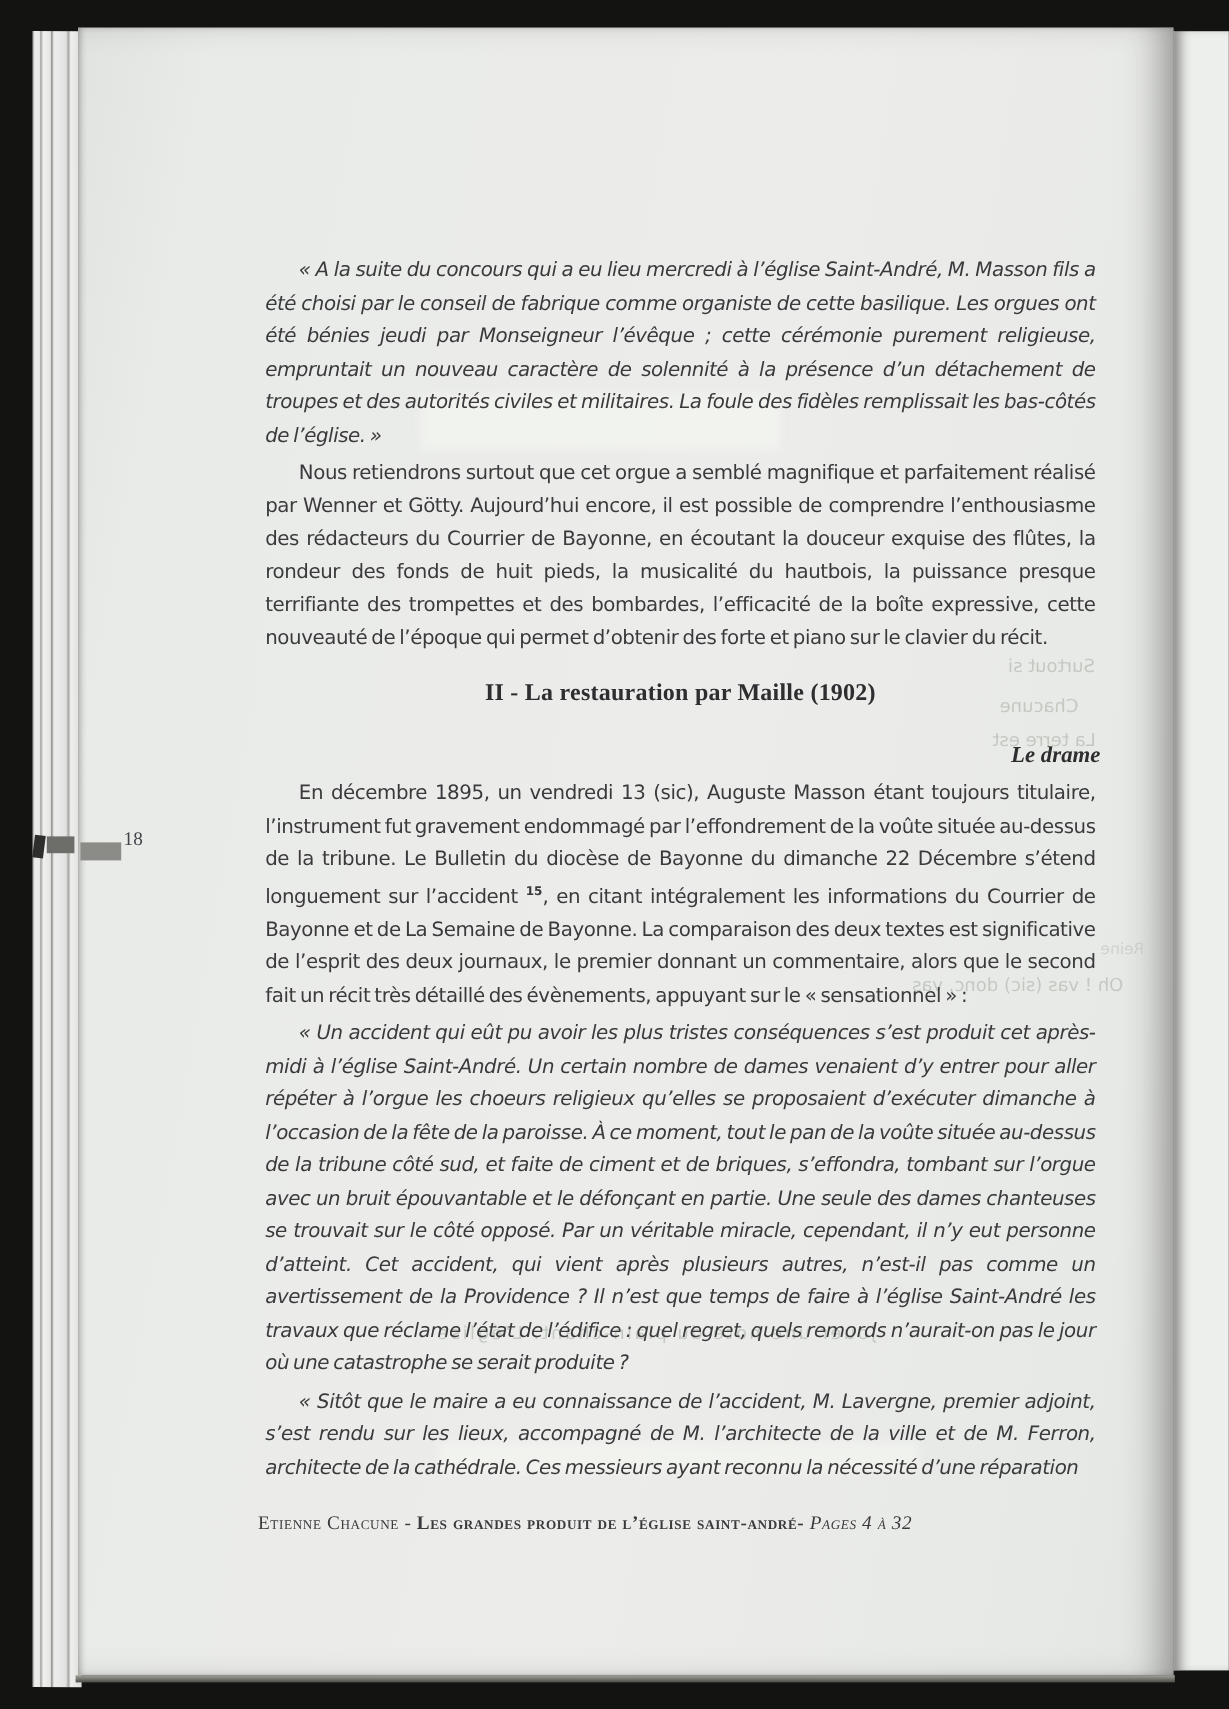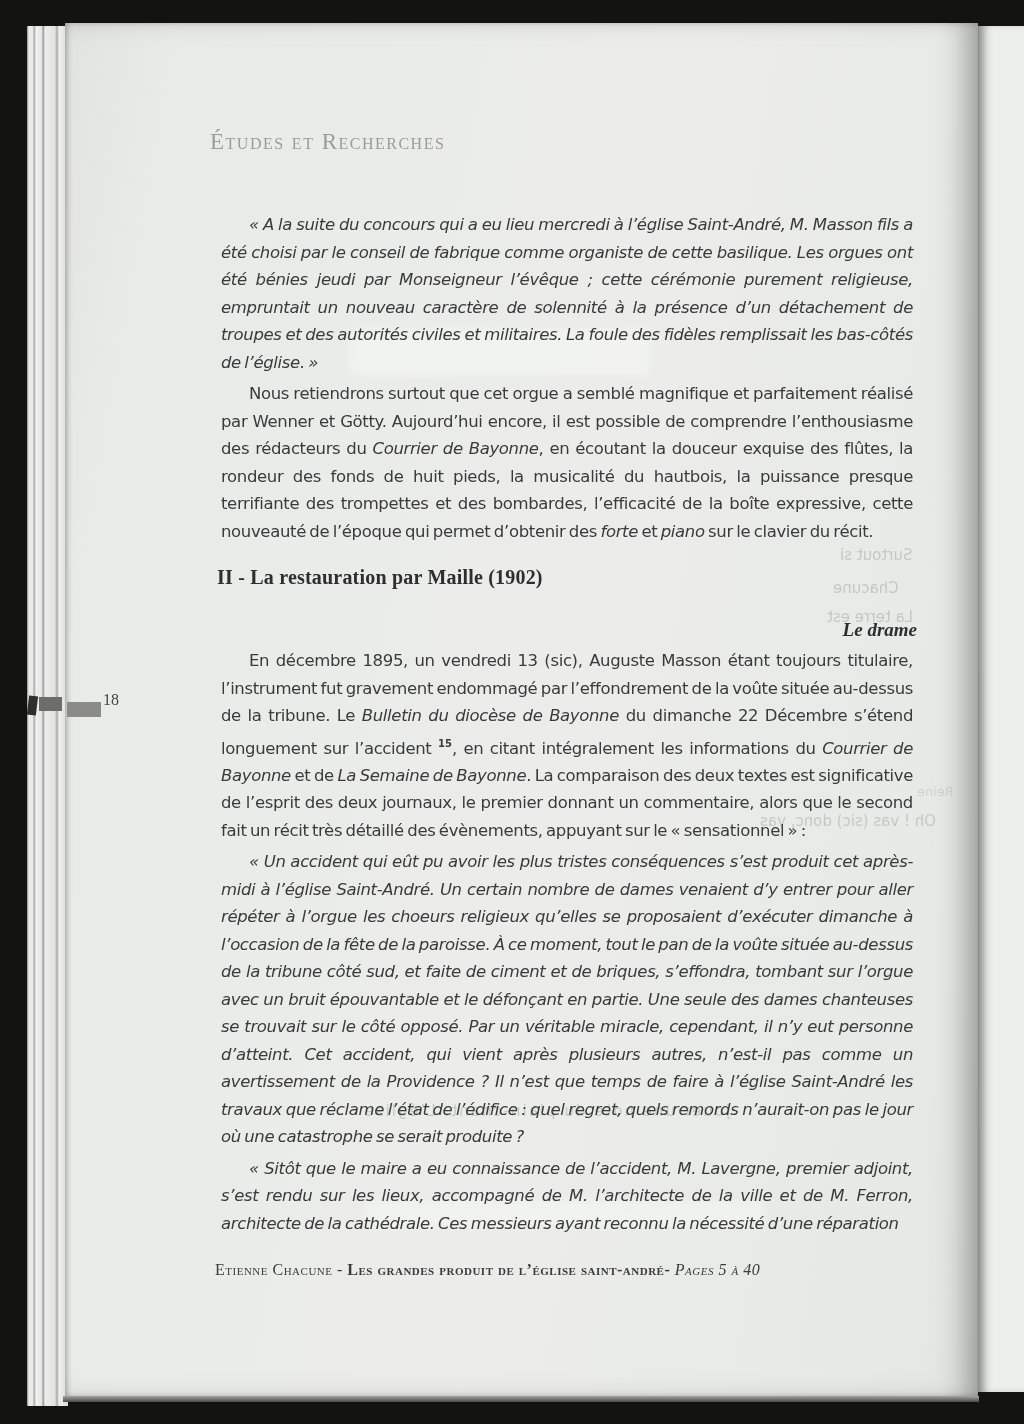--- a/index.html
+++ b/index.html
@@ -58,28 +58,29 @@
     font-size:16.5px;line-height:27.5px;
     text-align:justify;text-indent:28px;
     letter-spacing:-0.35px;word-spacing:-1.5px;
   }
   .para.italic{font-style:italic;}
   .section-heading{
     margin:21px 0 0 0;
     font-family:"Liberation Serif",serif;
     font-size:20px;font-weight:bold;color:#2e2e30;
     letter-spacing:0.2px;
+    text-align:center;
   }
   .subsection-heading{
     margin:30px 0 6px 0;
     font-family:"Liberation Serif",serif;
     font-size:19px;font-weight:bold;font-style:italic;color:#2e2e30;text-align:right;
   }
   .seg-n{font-style:inherit;}
-  .seg-i{font-style:italic;}
+  .seg-i{}
   .seg-sup{vertical-align:super;font-size:10px;font-weight:bold;letter-spacing:0;}
 
   .footer{
     position:absolute;left:150px;top:1238px;width:640px;
     font-family:"Liberation Serif",serif;
     font-variant:small-caps;
     font-size:16px;letter-spacing:0.5px;color:#3b3b3d;
     white-space:nowrap;
   }
   .footer .seg-scb{font-weight:bold;}
@@ -126,36 +127,35 @@
     <div class="smudge s1"></div>
     <div class="smudge s2"></div>
 
     <div class="ghost g0">Surtout si</div>
     <div class="ghost g1">Chacune</div>
     <div class="ghost g2">La terre est</div>
     <div class="ghost g3">Reine</div>
     <div class="ghost g4">Oh ! vas (sic) donc, vas</div>
     <div class="ghost g5">jouer une note du plain-chant. L’église</div>
 
-    <div class="running-header">Études et Recherches</div>
 
     <div class="content">
       <p class="para italic"><span class="seg-n">«&nbsp;A la suite du concours qui a eu lieu mercredi à l’église Saint-André, M. Masson fils a été choisi par le conseil de fabrique comme organiste de cette basilique. Les orgues ont été bénies jeudi par Monseigneur l’évêque&nbsp;; cette cérémonie purement religieuse, empruntait un nouveau caractère de solennité à la présence d’un détachement de troupes et des autorités civiles et militaires. La foule des fidèles remplissait les bas-côtés de l’église.&nbsp;»</span></p>
       <p class="para"><span class="seg-n">Nous retiendrons surtout que cet orgue a semblé magnifique et parfaitement réalisé par Wenner et Götty. Aujourd’hui encore, il est possible de comprendre l’enthousiasme des rédacteurs du </span><span class="seg-i">Courrier de Bayonne</span><span class="seg-n">, en écoutant la douceur exquise des flûtes, la rondeur des fonds de huit pieds, la musicalité du hautbois, la puissance presque terrifiante des trompettes et des bombardes, l’efficacité de la boîte expressive, cette nouveauté de l’époque qui permet d’obtenir des </span><span class="seg-i">forte</span><span class="seg-n"> et </span><span class="seg-i">piano</span><span class="seg-n"> sur le clavier du récit.</span></p>
       <h2 class="section-heading">II - La restauration par Maille (1902)</h2>
       <h3 class="subsection-heading">Le drame</h3>
       <p class="para"><span class="seg-n">En décembre 1895, un vendredi 13 (sic), Auguste Masson étant toujours titulaire, l’instrument fut gravement endommagé par l’effondrement de la voûte située au-dessus de la tribune. Le </span><span class="seg-i">Bulletin du diocèse de Bayonne</span><span class="seg-n"> du dimanche 22 Décembre s’étend longuement sur l’accident </span><span class="seg-sup">15</span><span class="seg-n">, en citant intégralement les informations du </span><span class="seg-i">Courrier de Bayonne</span><span class="seg-n"> et de </span><span class="seg-i">La Semaine de Bayonne</span><span class="seg-n">. La comparaison des deux textes est significative de l’esprit des deux journaux, le premier donnant un commentaire, alors que le second fait un récit très détaillé des évènements, appuyant sur le «&nbsp;sensationnel&nbsp;»&nbsp;:</span></p>
       <p class="para italic"><span class="seg-n">«&nbsp;Un accident qui eût pu avoir les plus tristes conséquences s’est produit cet après-midi à l’église Saint-André. Un certain nombre de dames venaient d’y entrer pour aller répéter à l’orgue les choeurs religieux qu’elles se proposaient d’exécuter dimanche à l’occasion de la fête de la paroisse. À ce moment, tout le pan de la voûte située au-dessus de la tribune côté sud, et faite de ciment et de briques, s’effondra, tombant sur l’orgue avec un bruit épouvantable et le défonçant en partie. Une seule des dames chanteuses se trouvait sur le côté opposé. Par un véritable miracle, cependant, il n’y eut personne d’atteint. Cet accident, qui vient après plusieurs autres, n’est-il pas comme un avertissement de la Providence&nbsp;? Il n’est que temps de faire à l’église Saint-André les travaux que réclame l’état de l’édifice&nbsp;: quel regret, quels remords n’aurait-on pas le jour où une catastrophe se serait produite&nbsp;?</span></p>
       <p class="para italic"><span class="seg-n">«&nbsp;Sitôt que le maire a eu connaissance de l’accident, M. Lavergne, premier adjoint, s’est rendu sur les lieux, accompagné de M. l’architecte de la ville et de M. Ferron, architecte de la cathédrale. Ces messieurs ayant reconnu la nécessité d’une réparation</span></p>
     </div>
 
     <div class="num-bar"></div>
     <div class="page-number">18</div>
 
-    <div class="footer"><span class="seg-sc">Etienne Chacune</span><span class="seg-sc"> - </span><span class="seg-scb">Les grandes produit de l’église saint-andré-</span><span class="seg-sci"> Pages 5 à 40</span></div>
+    <div class="footer"><span class="seg-sc">Etienne Chacune</span><span class="seg-sc"> - </span><span class="seg-scb">Les grandes produit de l’église saint-andré-</span><span class="seg-sci"> Pages 4 à 32</span></div>
   </div>
 
   <div class="edge-bar"></div>
   <div class="edge-mark"></div>
 
   <div class="right-sliver"></div>
   <div class="bottom-edge"></div>
 
 </div>
 

